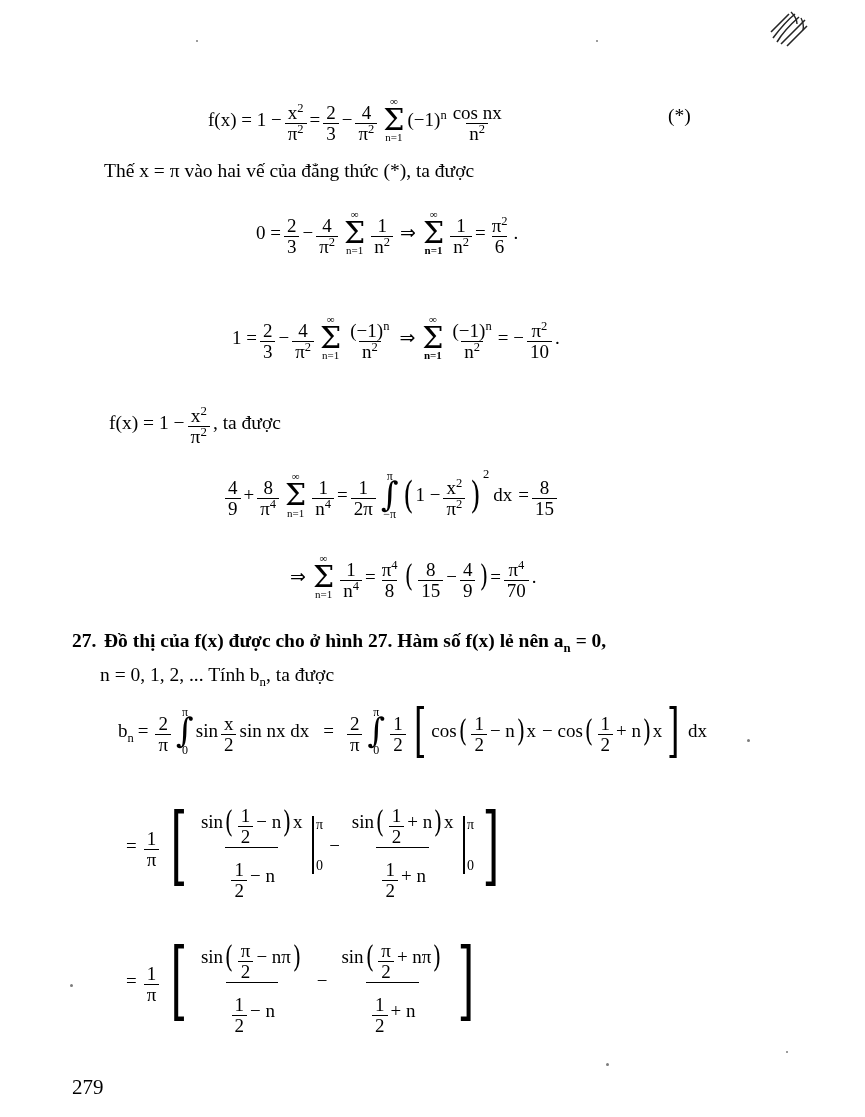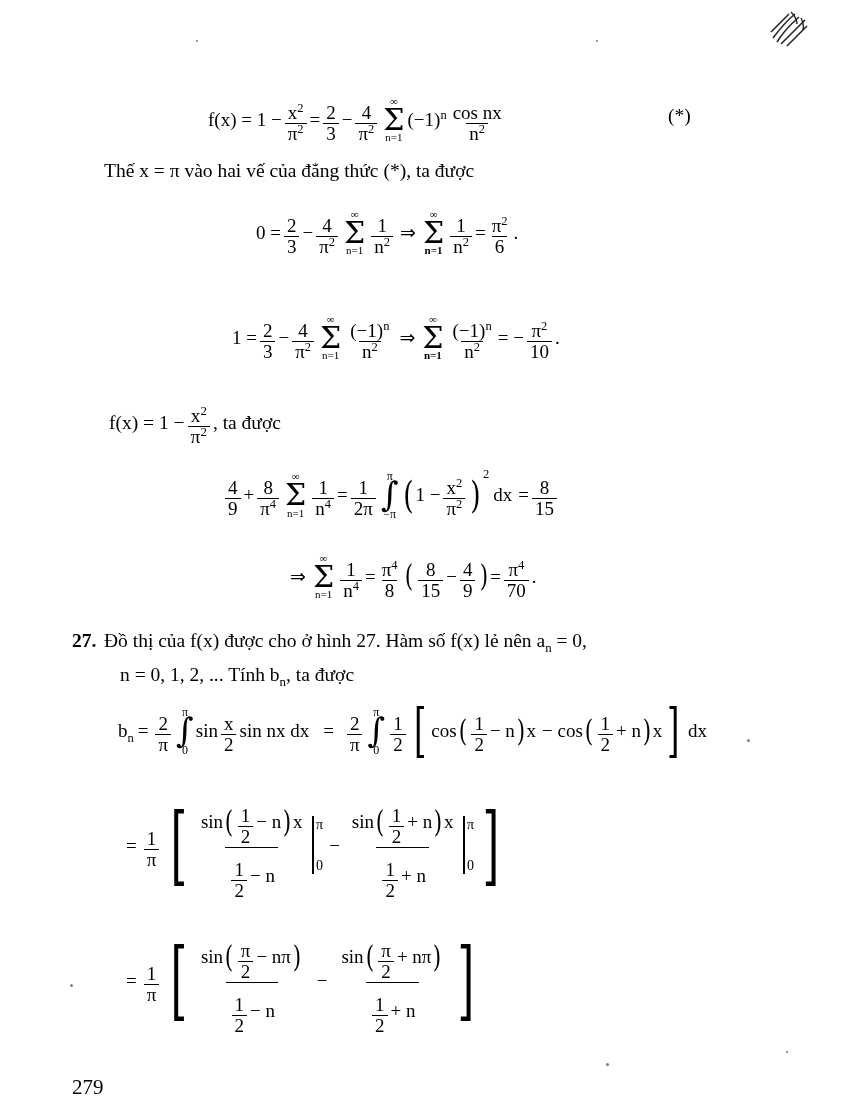--- a/index.html
+++ b/index.html
@@ -345,24 +345,24 @@
     <span class="paren-med">)</span>
     <span>=</span>
     <span class="frac">
       <span class="num"><span>π</span><span class="sup">4</span></span>
       <span class="den">70</span>
     </span>
     <span>.</span>
   </div>
 
   <div class="text-line bold" style="left:72px; top:630px;">27.</div>
-  <div class="text-line" style="left:104px; top:630px;">
+  <div class="text-line" style="left:104px; top:630px;font-weight:bold;">
     <span>Đồ thị của f(x) được cho ở hình 27. Hàm số f(x) lẻ nên a</span><span class="sub">n</span><span> = 0,</span>
   </div>
-  <div class="text-line" style="left:120px; top:664px;">
+  <div class="text-line" style="left:100px; top:664px;">
     <span>n = 0, 1, 2, ... Tính b</span><span class="sub">n</span><span>, ta được</span>
   </div>
 
   <div class="math" style="position:absolute; left:118px; top:706px;">
     <span><span>b</span><span class="sub">n</span></span>
     <span style="margin:0 4px;">=</span>
     <span class="frac">
       <span class="num">2</span>
       <span class="den">π</span>
     </span>

